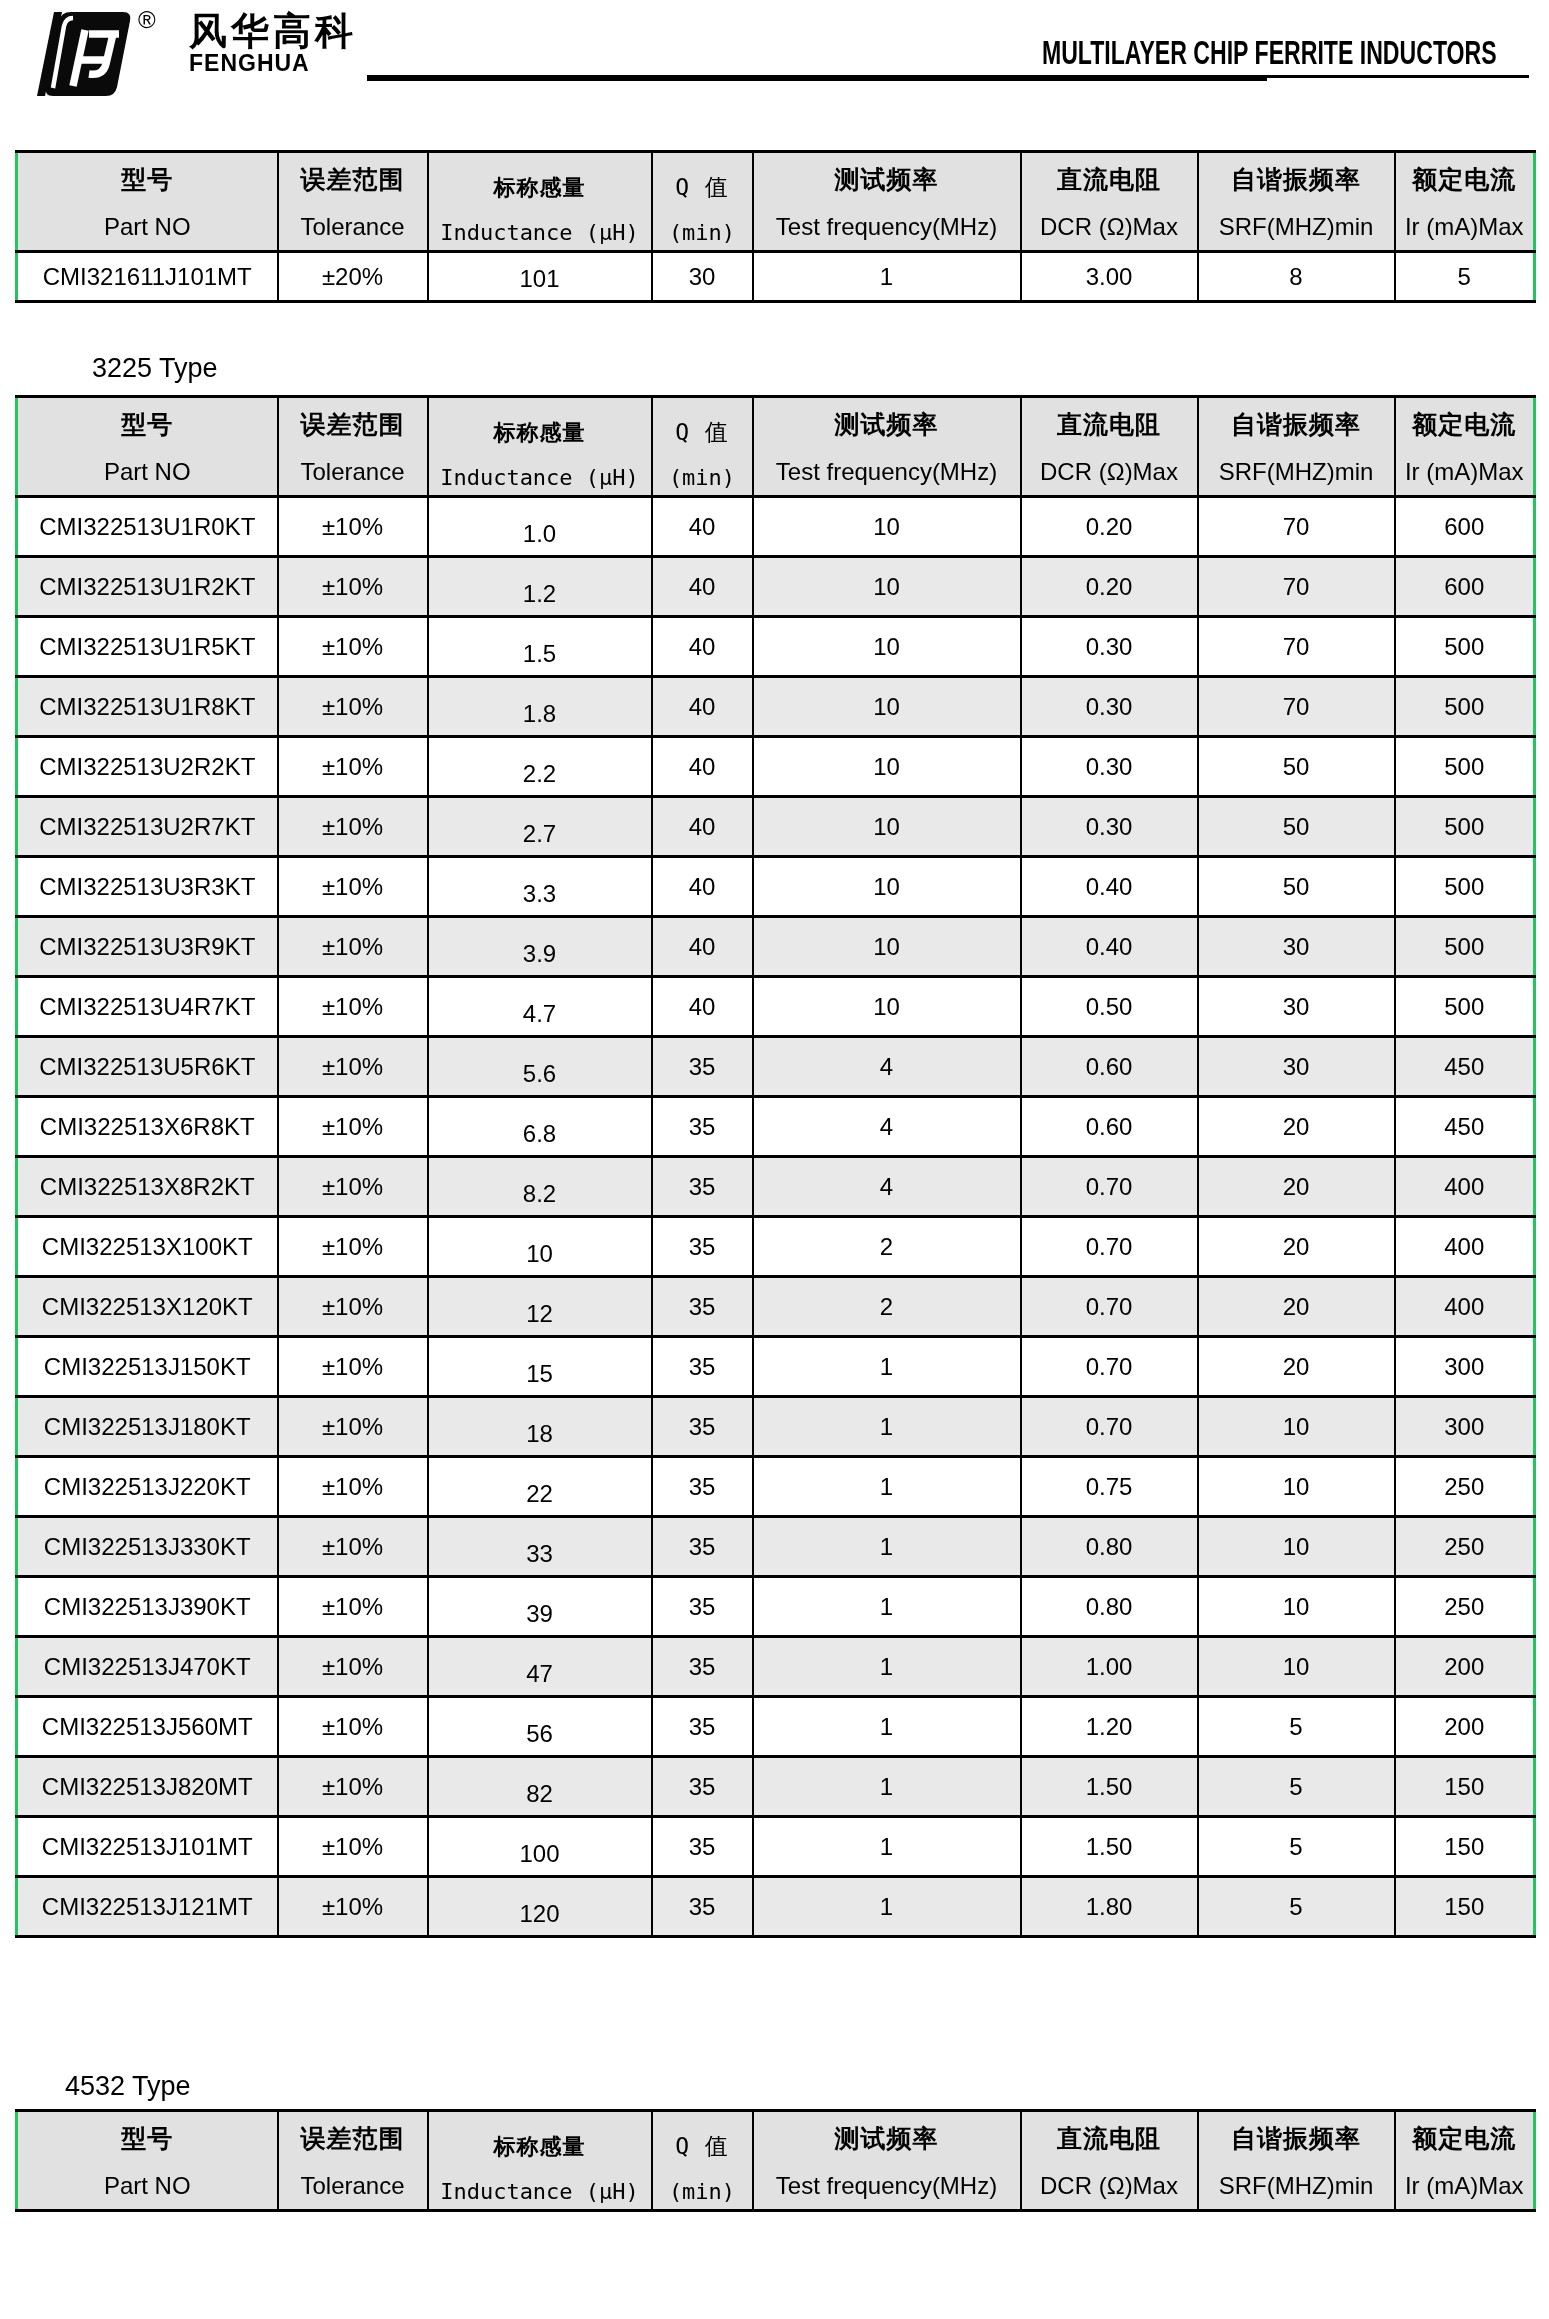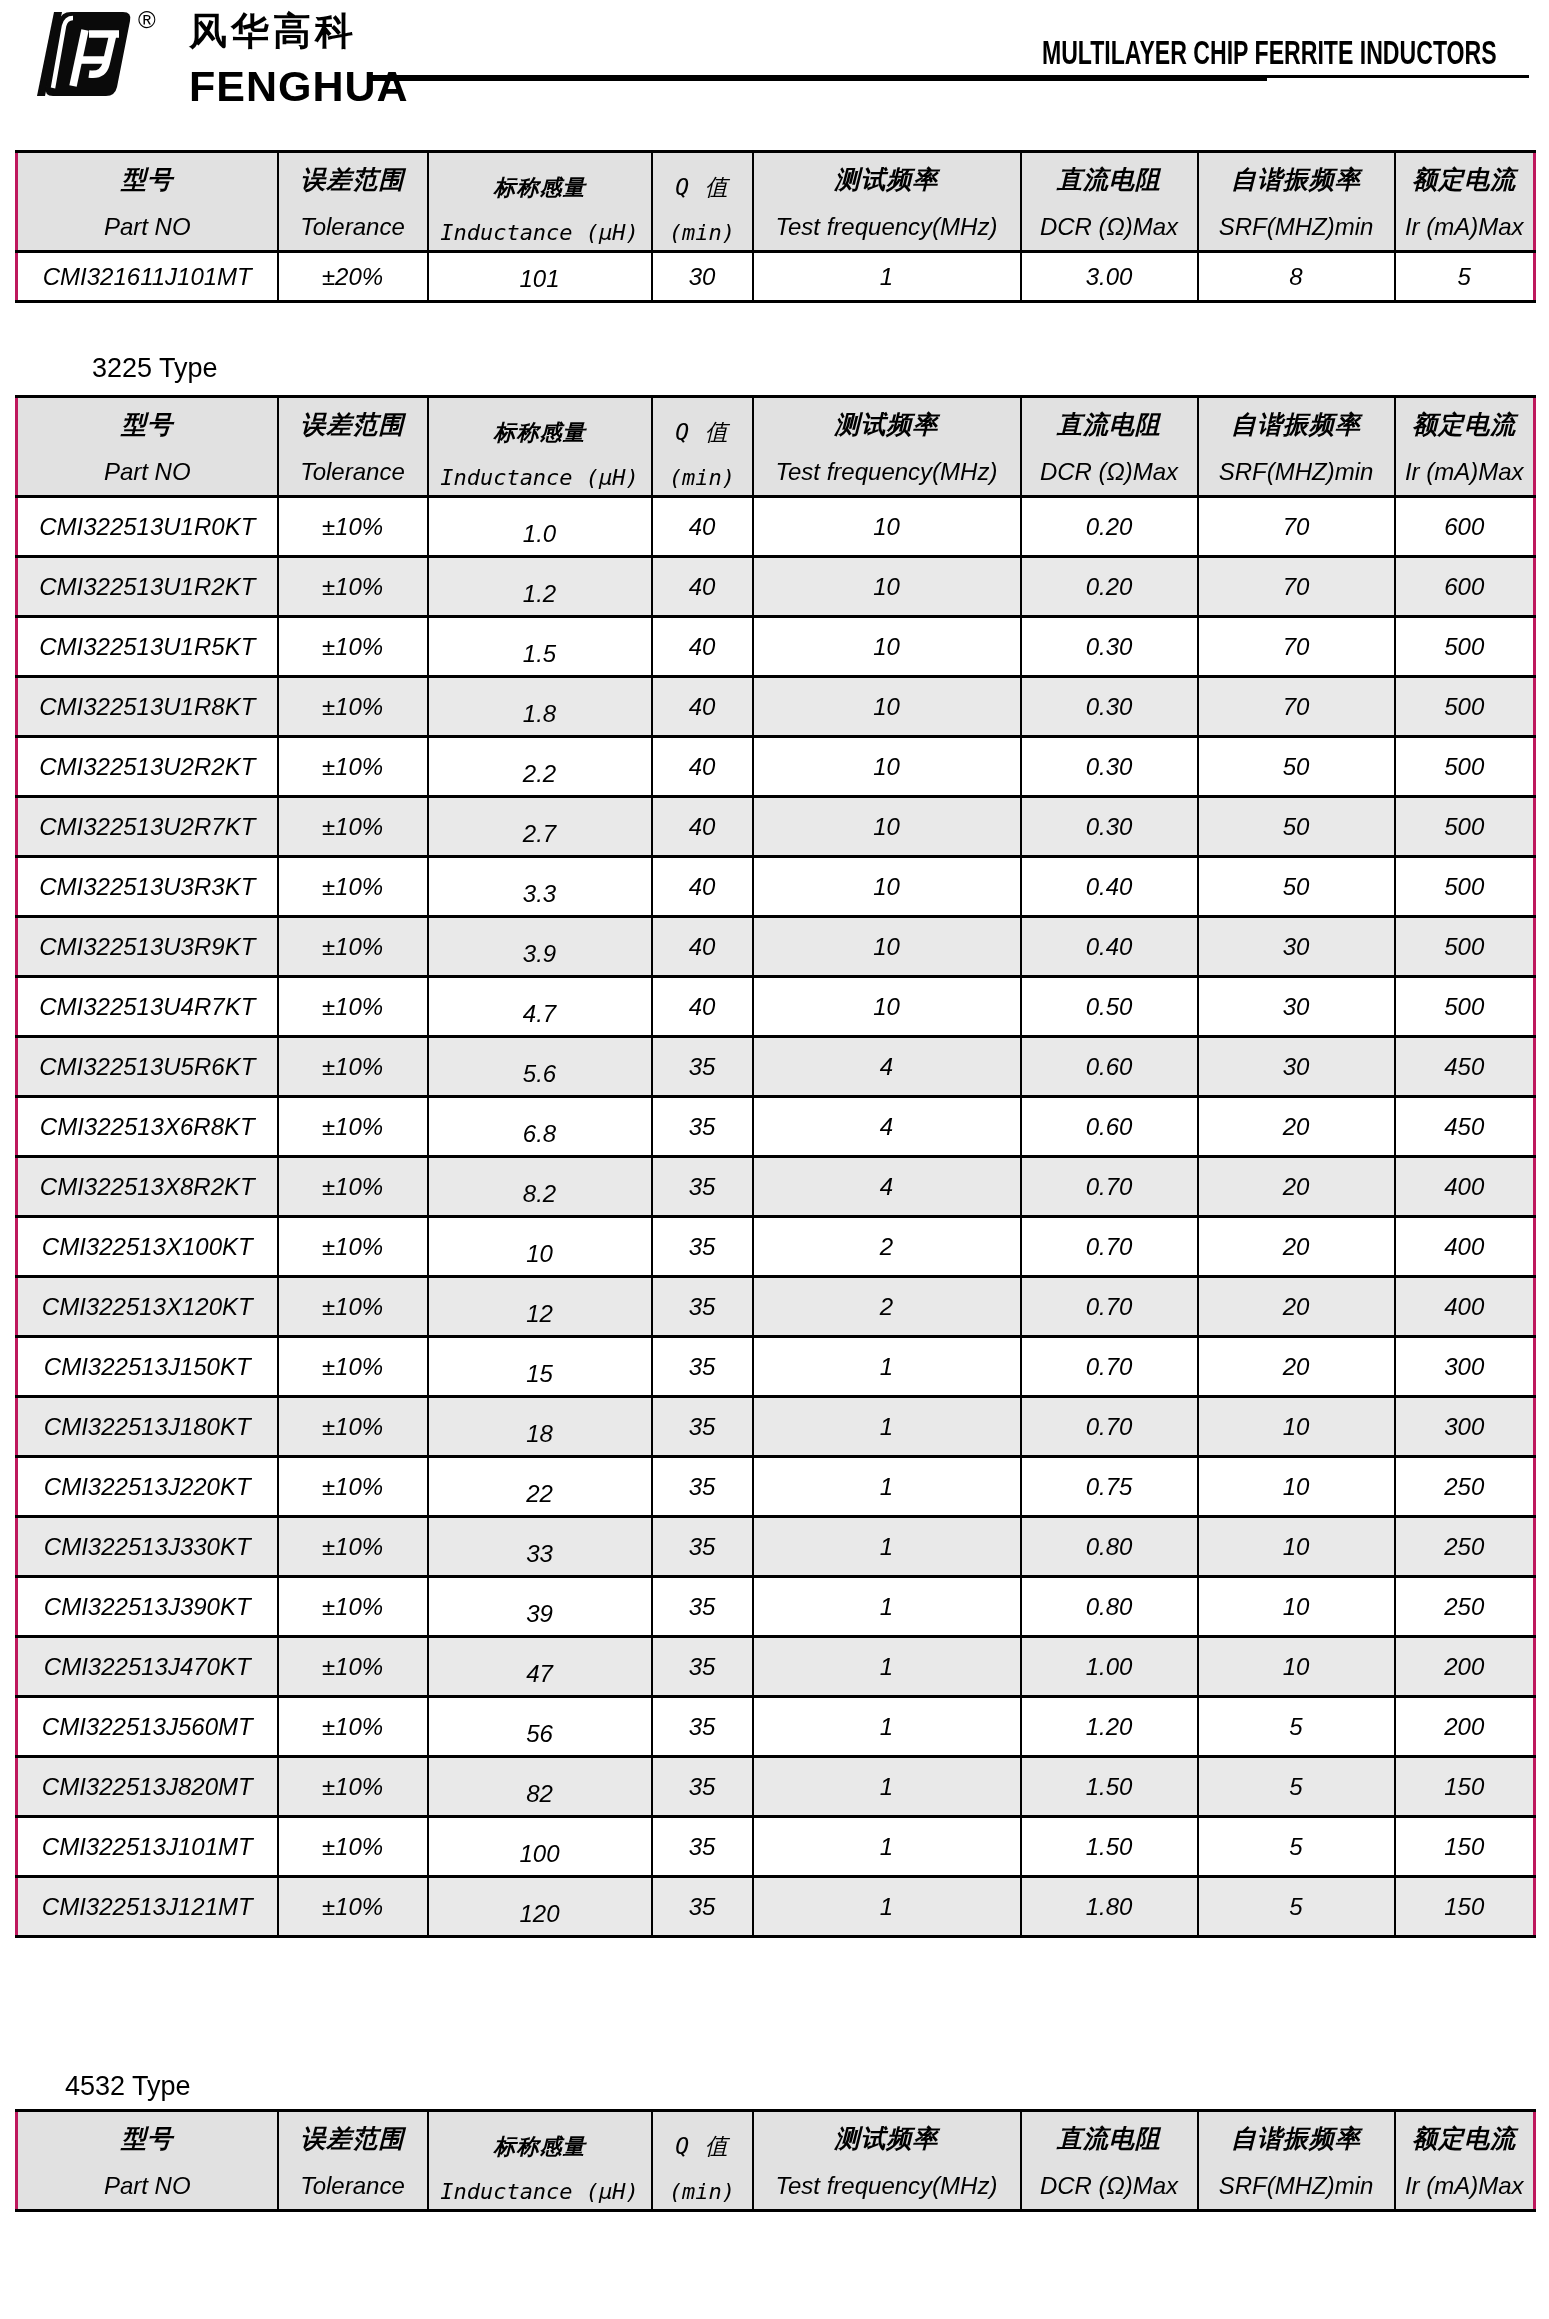--- a/index.html
+++ b/index.html
@@ -7,21 +7,21 @@
     width:1549px;height:2319px;position:relative;overflow:hidden;
     background:#ffffff;color:#000;
     font-family:"Liberation Sans",sans-serif;
   }
   
   .hdr{position:relative;height:100px;}
   .emblem{position:absolute;left:33px;top:10px;}
   .regmark{position:absolute;left:138px;top:6px;font-size:24px;}
   .brand{position:absolute;left:189px;top:12px;line-height:1;}
   .brand-cn{font-size:38px;font-weight:700;letter-spacing:4px;white-space:nowrap;}
-  .brand-en{font-size:43px;font-weight:700;letter-spacing:1px;margin-top:15px;white-space:nowrap;}
+  .brand-en{font-size:23px;font-weight:700;letter-spacing:1px;margin-top:2px;white-space:nowrap;}
   .page-title{
     position:absolute;top:34px;right:52px;font-size:33px;font-weight:700;
     white-space:nowrap;transform:scaleX(0.70);transform-origin:100% 50%;
     letter-spacing:0px;
   }
   .rule-a{position:absolute;left:367px;top:75px;width:900px;height:6px;background:#000;}
   .rule-b{position:absolute;left:1267px;top:75px;width:262px;height:3px;background:#000;}
   
   .type-label{font-size:27px;line-height:27px;}
   .lbl-3225{margin:52px 8px 13px 92px;}
@@ -29,21 +29,21 @@
   
   table.spec{
     border-collapse:collapse;table-layout:fixed;
     margin-left:15px;width:1518px;
   }
   table.spec th,table.spec td{
     border-left:2px solid #000;border-right:2px solid #000;
     border-top:3px solid #000;border-bottom:3px solid #000;
     text-align:center;vertical-align:middle;padding:0;overflow:hidden;
   }
-  table.spec{border:3px solid #be185d;font-style:italic;}
+  table.spec{border:3px solid #22c55e;}
   table.spec thead th{background:#e1e1e1;height:97px;font-weight:400;}
   th .cn{font-size:25px;font-weight:700;margin-bottom:17px;letter-spacing:1px;}
   th .en{font-size:24px;font-weight:400;}
   th.mono .cn,th.mono .en{font-family:"DejaVu Sans Mono",monospace;font-size:22px;font-weight:400;}
   th.mono .cn{font-weight:700;margin-top:14px;}
   th.cnmono .cn{font-family:"DejaVu Sans Mono",monospace;font-size:23px;font-weight:400;}
   tbody td{font-size:24px;height:50px;background:#ffffff;}
   .t1 tbody td{height:40px;}
   tbody tr:nth-child(even) td{background:#e9e9e9;}
   

